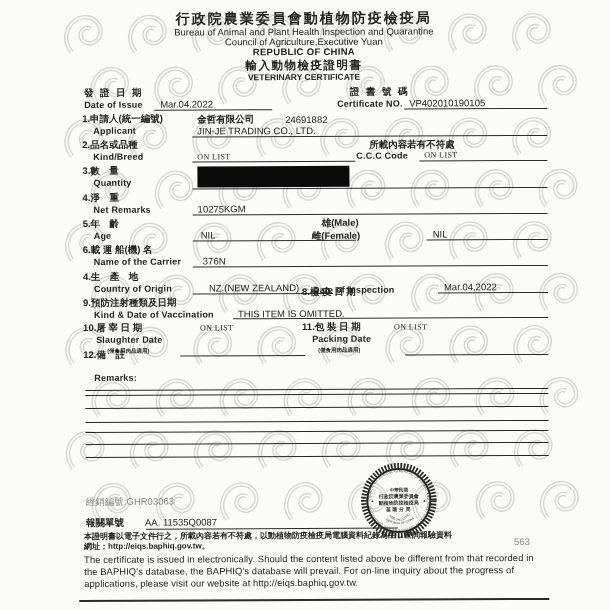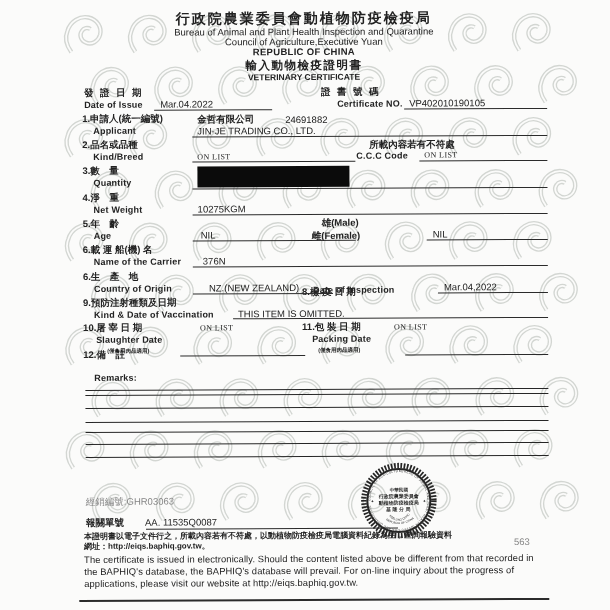--- a/index.html
+++ b/index.html
@@ -373,21 +373,21 @@
     <div class="abs ctr h-en" style="top:26px">Bureau of Animal and Plant Health Inspection and Quarantine</div>
     <div class="abs ctr h-en" style="top:36px">Council of Agriculture,Executive Yuan</div>
     <div class="abs ctr h-en-b" style="top:46px">REPUBLIC OF CHINA</div>
     <div class="abs ctr cert-zh" style="top:58px">輸入動物檢疫證明書</div>
     <div class="abs ctr cert-en" style="top:72px">VETERINARY CERTIFICATE</div>
 
     <div class="abs lz-sp" style="left:85px;top:86px">發證日期</div>
     <div class="abs le" style="left:85px;top:99px">Date of Issue</div>
     <div class="abs val" style="left:161px;top:98px">Mar.04.2022</div>
     <div class="u" style="left:155px;top:109px;width:118px"></div>
-    <div class="abs lz-sp" style="left:322px;top:86px">證書號碼</div>
+    <div class="abs lz-sp" style="left:351px;top:86px">證書號碼</div>
     <div class="abs le" style="left:338px;top:99px">Certificate NO.</div>
     <div class="abs val" style="left:410px;top:98px">VP402010190105</div>
     <div class="u" style="left:405px;top:109px;width:143px"></div>
 
     <div class="abs lz" style="left:83px;top:112px">1.申請人(統一編號)</div>
     <div class="abs lz" style="left:198px;top:113px">金哲有限公司</div>
     <div class="abs val" style="left:286px;top:114px">24691882</div>
     <div class="abs le" style="left:94px;top:125px">Applicant</div>
     <div class="abs val" style="left:198px;top:125px">JIN-JE TRADING CO., LTD.</div>
     <div class="u" style="left:193px;top:136px;width:355px"></div>
@@ -400,39 +400,39 @@
     <div class="abs le" style="left:357px;top:151px">C.C.C Code</div>
     <div class="abs val-sm" style="left:425px;top:151px">ON LIST</div>
     <div class="u" style="left:420px;top:161px;width:128px"></div>
 
     <div class="abs lz" style="left:83px;top:164px">3.數　量</div>
     <div class="abs le" style="left:94px;top:177px">Quantity</div>
     <div class="redact" style="left:198px;top:166px;width:152px;height:21px"></div>
     <div class="u" style="left:193px;top:188px;width:355px"></div>
 
     <div class="abs lz" style="left:83px;top:191px">4.淨　重</div>
-    <div class="abs le" style="left:94px;top:204px">Net Weight</div>
+    <div class="abs le" style="left:94px;top:204px">Net Remarks</div>
     <div class="abs val" style="left:198px;top:203px">10275KGM</div>
     <div class="u" style="left:193px;top:214px;width:355px"></div>
 
     <div class="abs lz" style="left:83px;top:217px">5.年　齡</div>
     <div class="abs lz" style="left:322px;top:217px">雄(Male)</div>
     <div class="abs le" style="left:94px;top:230px">Age</div>
     <div class="abs val" style="left:201px;top:229px">NIL</div>
     <div class="abs lz" style="left:312px;top:230px">雌(Female)</div>
     <div class="abs val" style="left:433px;top:229px">NIL</div>
     <div class="u" style="left:193px;top:240px;width:163px"></div>
     <div class="u" style="left:427px;top:240px;width:121px"></div>
 
     <div class="abs lz" style="left:83px;top:243px">6.載 運 船(機) 名</div>
     <div class="abs le" style="left:94px;top:256px">Name of the Carrier</div>
     <div class="abs val" style="left:203px;top:255px">376N</div>
     <div class="u" style="left:193px;top:266px;width:355px"></div>
 
-    <div class="abs lz" style="left:83px;top:270px">6.生　產　地</div>
+    <div class="abs lz" style="left:83px;top:270px">4.生　產　地</div>
     <div class="abs lz" style="left:302px;top:286px">8.檢 疫 日 期</div>
     <div class="abs le" style="left:94px;top:283px">Country of Origin</div>
     <div class="abs val" style="left:209px;top:282px">NZ.(NEW ZEALAND)</div>
     <div class="abs le" style="left:313px;top:285px">Date of Inspection</div>
     <div class="abs val" style="left:444px;top:282px">Mar.04,2022</div>
     <div class="u" style="left:193px;top:293px;width:140px"></div>
     <div class="u" style="left:438px;top:293px;width:110px"></div>
 
     <div class="abs lz" style="left:83px;top:296px">9.預防注射種類及日期</div>
     <div class="abs le" style="left:94px;top:309px">Kind &amp; Date of Vaccination</div>

